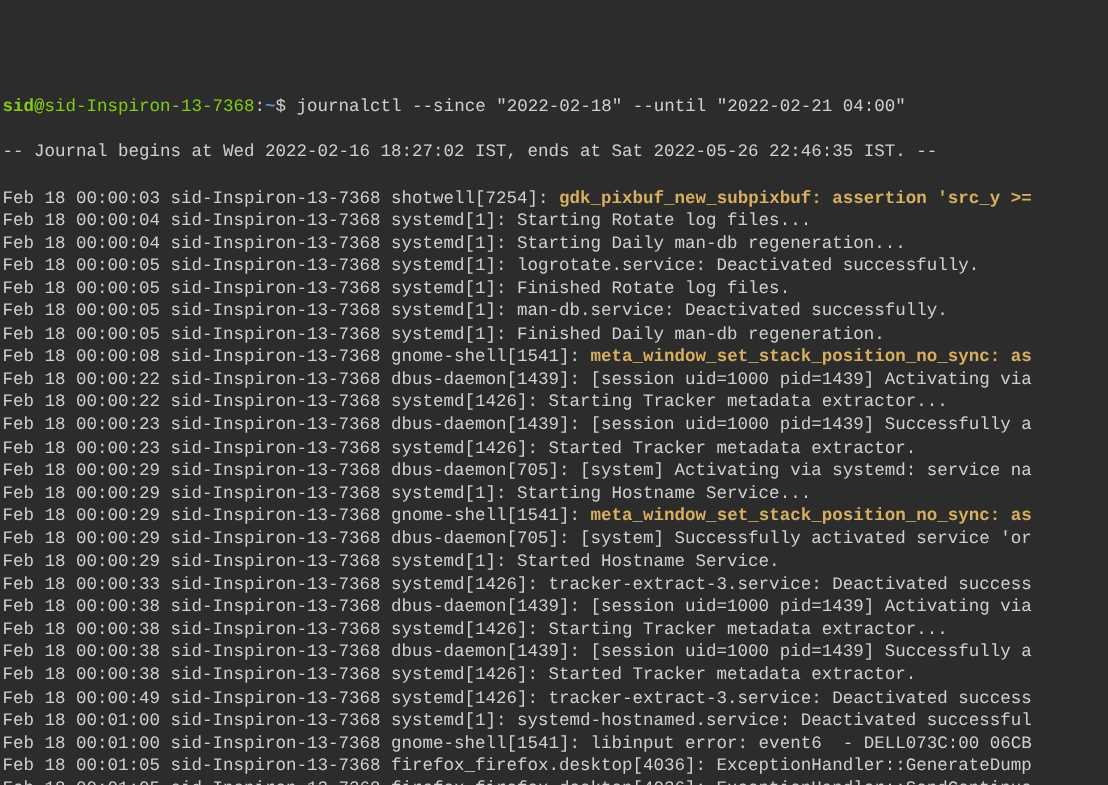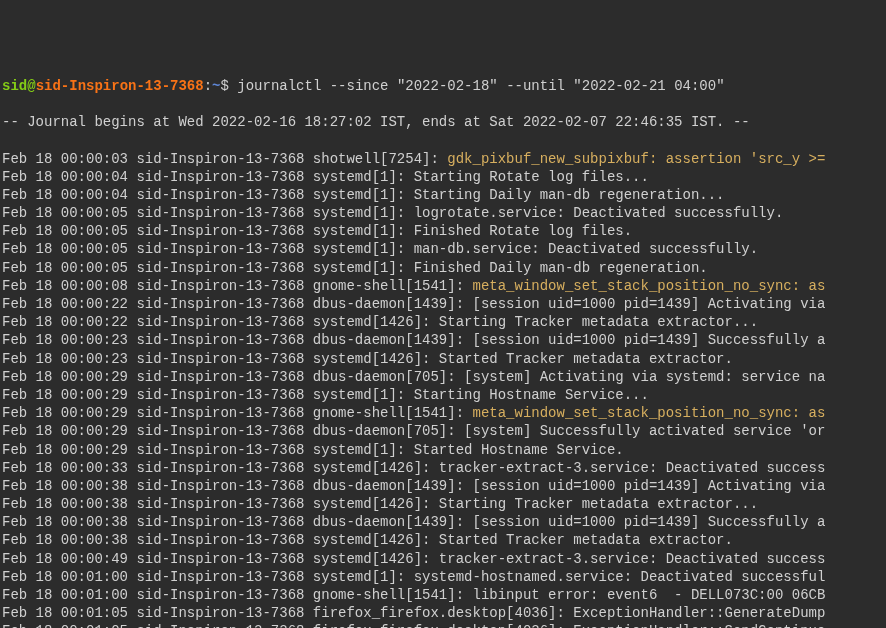--- a/index.html
+++ b/index.html
@@ -13,30 +13,30 @@
       font-family: 'Consolas', 'Monaco', 'Courier New', monospace;
       font-size: 14px;
       line-height: 1.3;
       padding: 4px 2px;
       white-space: pre;
       overflow-x: hidden;
       width: 886px;
       height: 628px;
     }
     .prompt-user { color: #84cc16; font-weight: bold; }
-    .prompt-host { color: #f97316; font-weight: bold; }
+    .prompt-host { color: #84cc16; font-weight: normal; }
     .prompt-path { color: #5f87d7; font-weight: bold; }
     .prompt-dollar { color: #d0d0d0; }
     .cmd { color: #d0d0d0; }
-    .warn { color: #d7af5f; font-weight: normal; margin-top: 48px; }
+    .warn { color: #d7af5f; font-weight: bold; margin-top: 48px; }
     .line { white-space: pre; overflow: hidden; }
   </style>
 </head>
 <body>
 
 
 
 <div class="line"><span class="prompt-user">sid</span><span class="prompt-user">@</span><span class="prompt-host">sid-Inspiron-13-7368</span><span>:</span><span class="prompt-path">~</span><span class="prompt-dollar">$ </span><span class="cmd">journalctl --since "2022-02-18" --until "2022-02-21 04:00"</span></div>
-<div class="line">-- Journal begins at Wed 2022-02-16 18:27:02 IST, ends at Sat 2022-02-07 22:46:35 IST. --</div>
+<div class="line">-- Journal begins at Wed 2022-02-16 18:27:02 IST, ends at Sat 2022-05-26 22:46:35 IST. --</div>
 <div id="log-container"><div class="line"><span>Feb 18 00:00:03 sid-Inspiron-13-7368 shotwell[7254]: </span><span class="warn">gdk_pixbuf_new_subpixbuf: assertion 'src_y &gt;=</span></div><div class="line"><span>Feb 18 00:00:04 sid-Inspiron-13-7368 systemd[1]: Starting Rotate log files...</span></div><div class="line"><span>Feb 18 00:00:04 sid-Inspiron-13-7368 systemd[1]: Starting Daily man-db regeneration...</span></div><div class="line"><span>Feb 18 00:00:05 sid-Inspiron-13-7368 systemd[1]: logrotate.service: Deactivated successfully.</span></div><div class="line"><span>Feb 18 00:00:05 sid-Inspiron-13-7368 systemd[1]: Finished Rotate log files.</span></div><div class="line"><span>Feb 18 00:00:05 sid-Inspiron-13-7368 systemd[1]: man-db.service: Deactivated successfully.</span></div><div class="line"><span>Feb 18 00:00:05 sid-Inspiron-13-7368 systemd[1]: Finished Daily man-db regeneration.</span></div><div class="line"><span>Feb 18 00:00:08 sid-Inspiron-13-7368 gnome-shell[1541]: </span><span class="warn">meta_window_set_stack_position_no_sync: as</span></div><div class="line"><span>Feb 18 00:00:22 sid-Inspiron-13-7368 dbus-daemon[1439]: [session uid=1000 pid=1439] Activating via</span></div><div class="line"><span>Feb 18 00:00:22 sid-Inspiron-13-7368 systemd[1426]: Starting Tracker metadata extractor...</span></div><div class="line"><span>Feb 18 00:00:23 sid-Inspiron-13-7368 dbus-daemon[1439]: [session uid=1000 pid=1439] Successfully a</span></div><div class="line"><span>Feb 18 00:00:23 sid-Inspiron-13-7368 systemd[1426]: Started Tracker metadata extractor.</span></div><div class="line"><span>Feb 18 00:00:29 sid-Inspiron-13-7368 dbus-daemon[705]: [system] Activating via systemd: service na</span></div><div class="line"><span>Feb 18 00:00:29 sid-Inspiron-13-7368 systemd[1]: Starting Hostname Service...</span></div><div class="line"><span>Feb 18 00:00:29 sid-Inspiron-13-7368 gnome-shell[1541]: </span><span class="warn">meta_window_set_stack_position_no_sync: as</span></div><div class="line"><span>Feb 18 00:00:29 sid-Inspiron-13-7368 dbus-daemon[705]: [system] Successfully activated service 'or</span></div><div class="line"><span>Feb 18 00:00:29 sid-Inspiron-13-7368 systemd[1]: Started Hostname Service.</span></div><div class="line"><span>Feb 18 00:00:33 sid-Inspiron-13-7368 systemd[1426]: tracker-extract-3.service: Deactivated success</span></div><div class="line"><span>Feb 18 00:00:38 sid-Inspiron-13-7368 dbus-daemon[1439]: [session uid=1000 pid=1439] Activating via</span></div><div class="line"><span>Feb 18 00:00:38 sid-Inspiron-13-7368 systemd[1426]: Starting Tracker metadata extractor...</span></div><div class="line"><span>Feb 18 00:00:38 sid-Inspiron-13-7368 dbus-daemon[1439]: [session uid=1000 pid=1439] Successfully a</span></div><div class="line"><span>Feb 18 00:00:38 sid-Inspiron-13-7368 systemd[1426]: Started Tracker metadata extractor.</span></div><div class="line"><span>Feb 18 00:00:49 sid-Inspiron-13-7368 systemd[1426]: tracker-extract-3.service: Deactivated success</span></div><div class="line"><span>Feb 18 00:01:00 sid-Inspiron-13-7368 systemd[1]: systemd-hostnamed.service: Deactivated successful</span></div><div class="line"><span>Feb 18 00:01:00 sid-Inspiron-13-7368 gnome-shell[1541]: libinput error: event6  - DELL073C:00 06CB</span></div><div class="line"><span>Feb 18 00:01:05 sid-Inspiron-13-7368 firefox_firefox.desktop[4036]: ExceptionHandler::GenerateDump</span></div><div class="line"><span>Feb 18 00:01:05 sid-Inspiron-13-7368 firefox_firefox.desktop[4036]: ExceptionHandler::SendContinue</span></div></div>
 
 
 
 
 </body></html>

